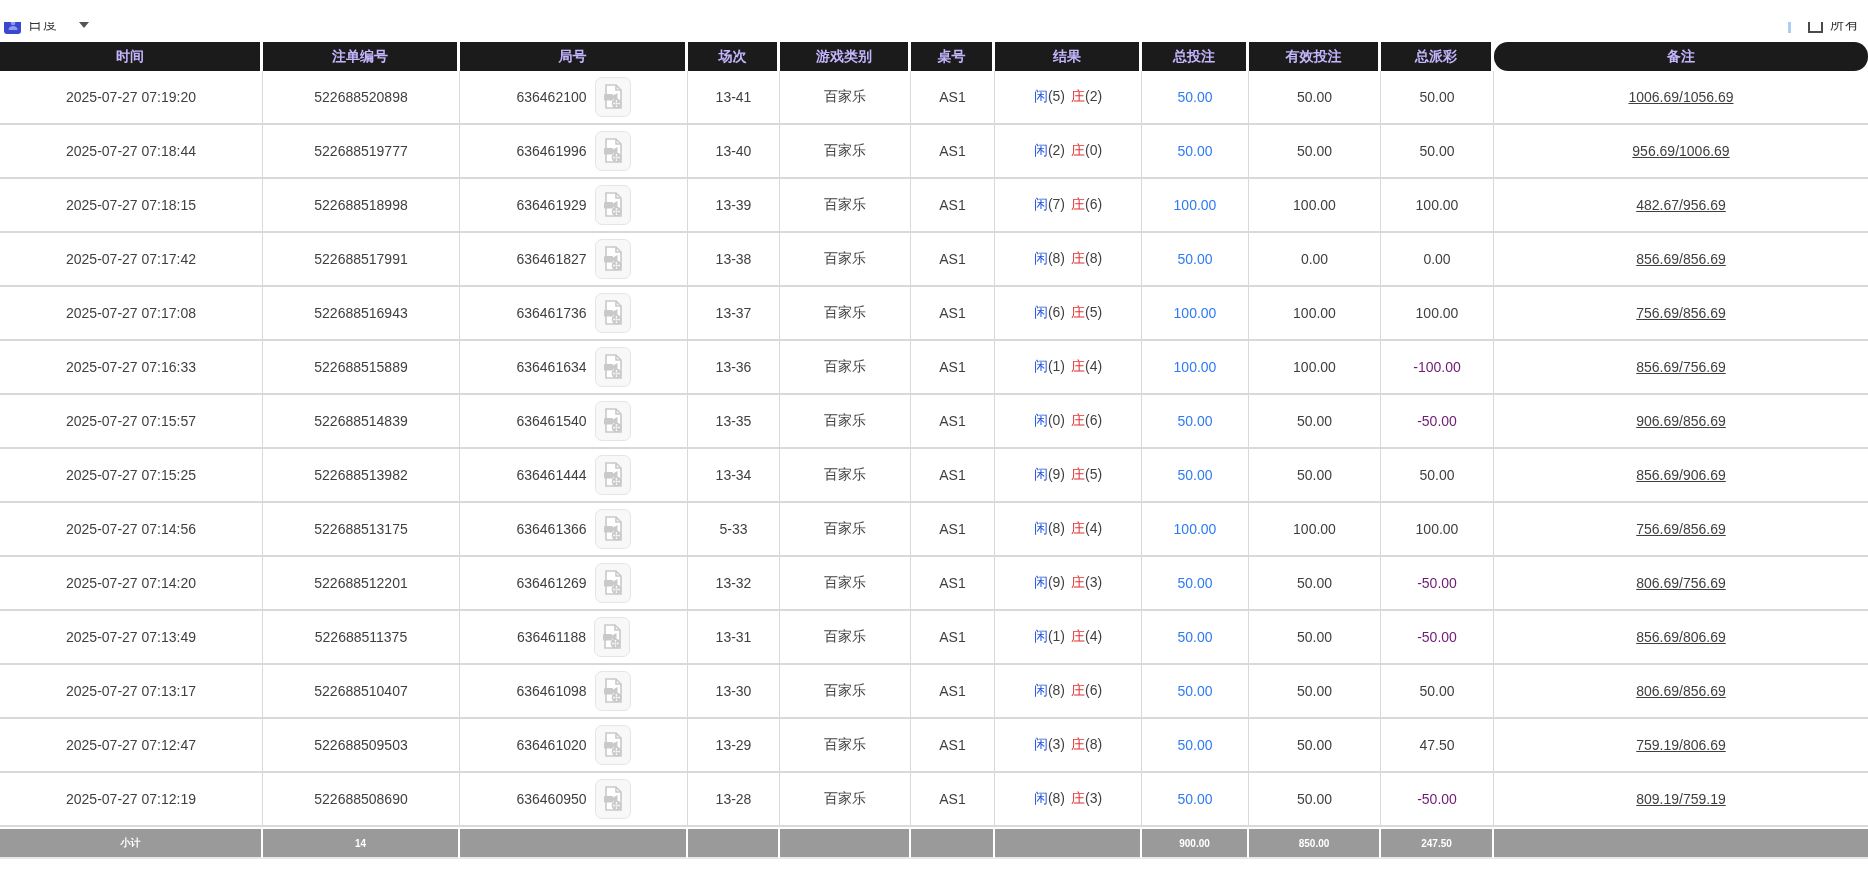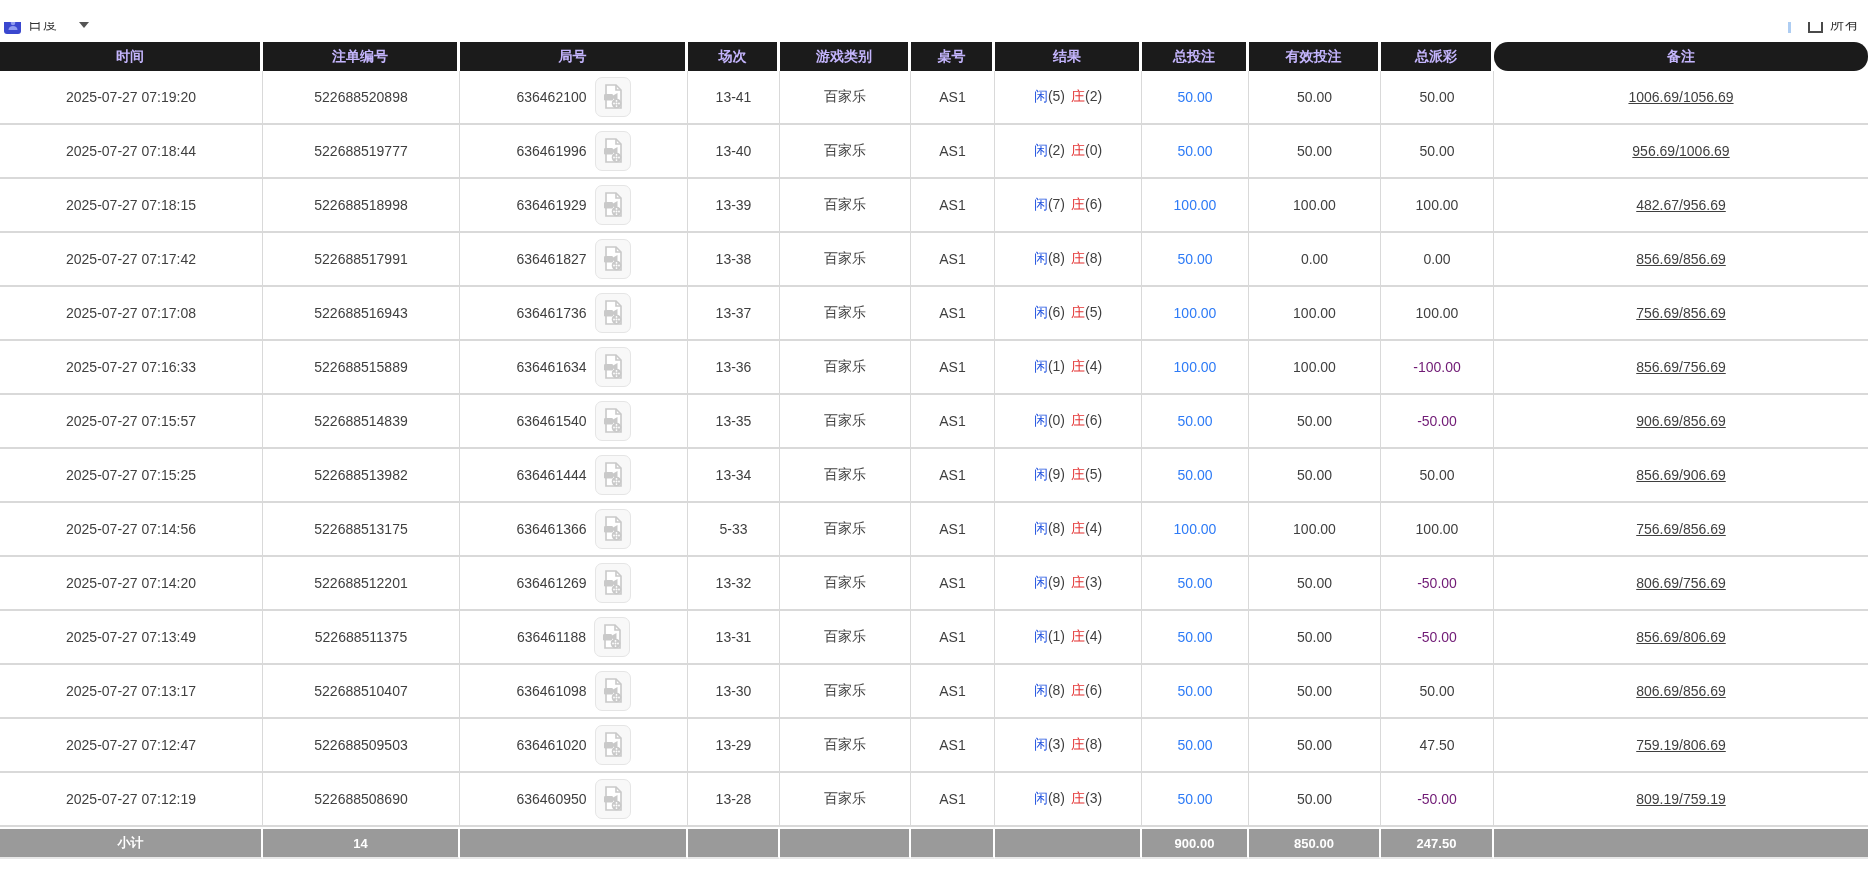--- a/index.html
+++ b/index.html
@@ -32,21 +32,21 @@
   .res-player { color:#2254e0; }
   .res-banker { color:#e33434; margin-left:6px; }
   .res-score { color:#3f3f3f; }
   .neg { color:#701a75; }
 
   .round-wrap { display:inline-flex; align-items:center; gap:8px; }
   .video-btn { width:36px; height:40px; border-radius:7px; background:#f8f8f8;
                border:1px solid #e5e5e5; display:inline-flex; align-items:center;
                justify-content:center; cursor:pointer; }
 
-  tfoot td { background:#9a9a9a; color:#fff; font-weight:bold; font-size:13px; height:32px;
+  tfoot td { background:#9a9a9a; color:#fff; font-weight:bold; font-size:10px; height:32px;
              text-align:center; border-right:2px solid #fff; border-top:2px solid #fff; }
   tfoot td:last-child { border-right:none; }
   tfoot tr:last-child td { border-bottom:2px solid #e8e8e8; }
 </style>
 </head>
 <body>
 
 <div class="topbar">
   <div class="topbar-inner">
     <div class="topbar-left">

